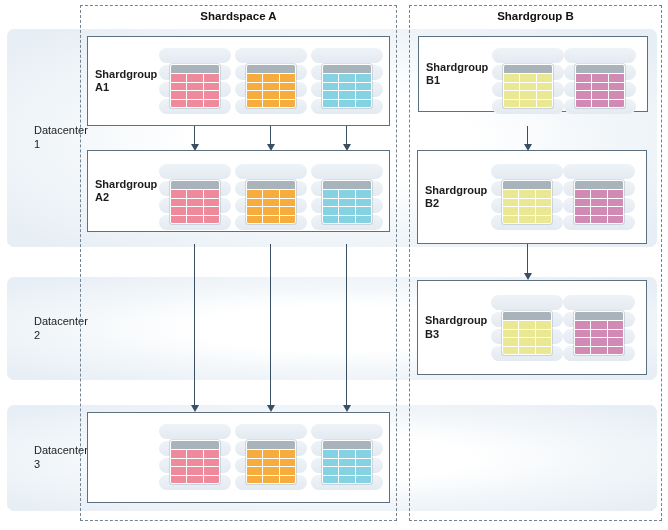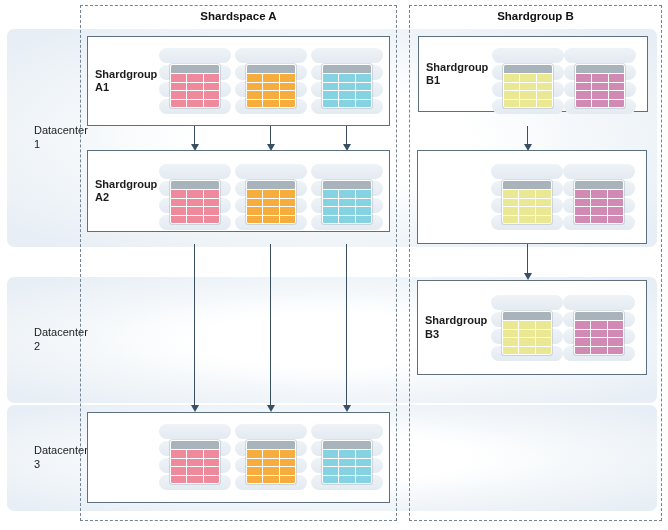--- a/index.html
+++ b/index.html
@@ -48,21 +48,21 @@
   }
 </style>
 </head>
 <body>
 
 <div class="canvas" style="--hdr: #a9b3bb; --arrow: #3a4f62; --dash: #73838f; --gborder: #5d7080;">
 
   <div class="band" style="top:29px;height:218px">
     <div class="dc-label">Datacenter 1</div>
   </div>
-  <div class="band" style="top:277px;height:126px">
+  <div class="band" style="top:277px;height:103px">
     <div class="dc-label">Datacenter 2</div>
   </div>
   <div class="band" style="top:405px;height:106px">
     <div class="dc-label">Datacenter 3</div>
   </div>
 
   <div class="space" style="left:80px;width:317px">
     <div class="stitle">Shardspace A</div>
   </div>
   <div class="space" style="left:409px;width:253px">
@@ -309,20 +309,21 @@
           <i class="cell"></i>
           <i class="cell"></i>
           <i class="cell"></i>
           <i class="cell"></i>
           <i class="cell"></i>
         </div>
     </div>
   </div>
 
   <div class="group" style="left:417px;top:150px;width:230px;height:94px">
+    <div class="glabel">Shardgroup B2</div>
     <div class="ticon" style="left: 73px; top: 13px; --cell: #eae893;">
       <div class="pill"></div>
         <div class="pill"></div>
         <div class="pill"></div>
         <div class="pill"></div>
       <div class="tbl">
           <i class="hdr"></i>
           <i class="cell"></i>
           <i class="cell"></i>
           <i class="cell"></i>

